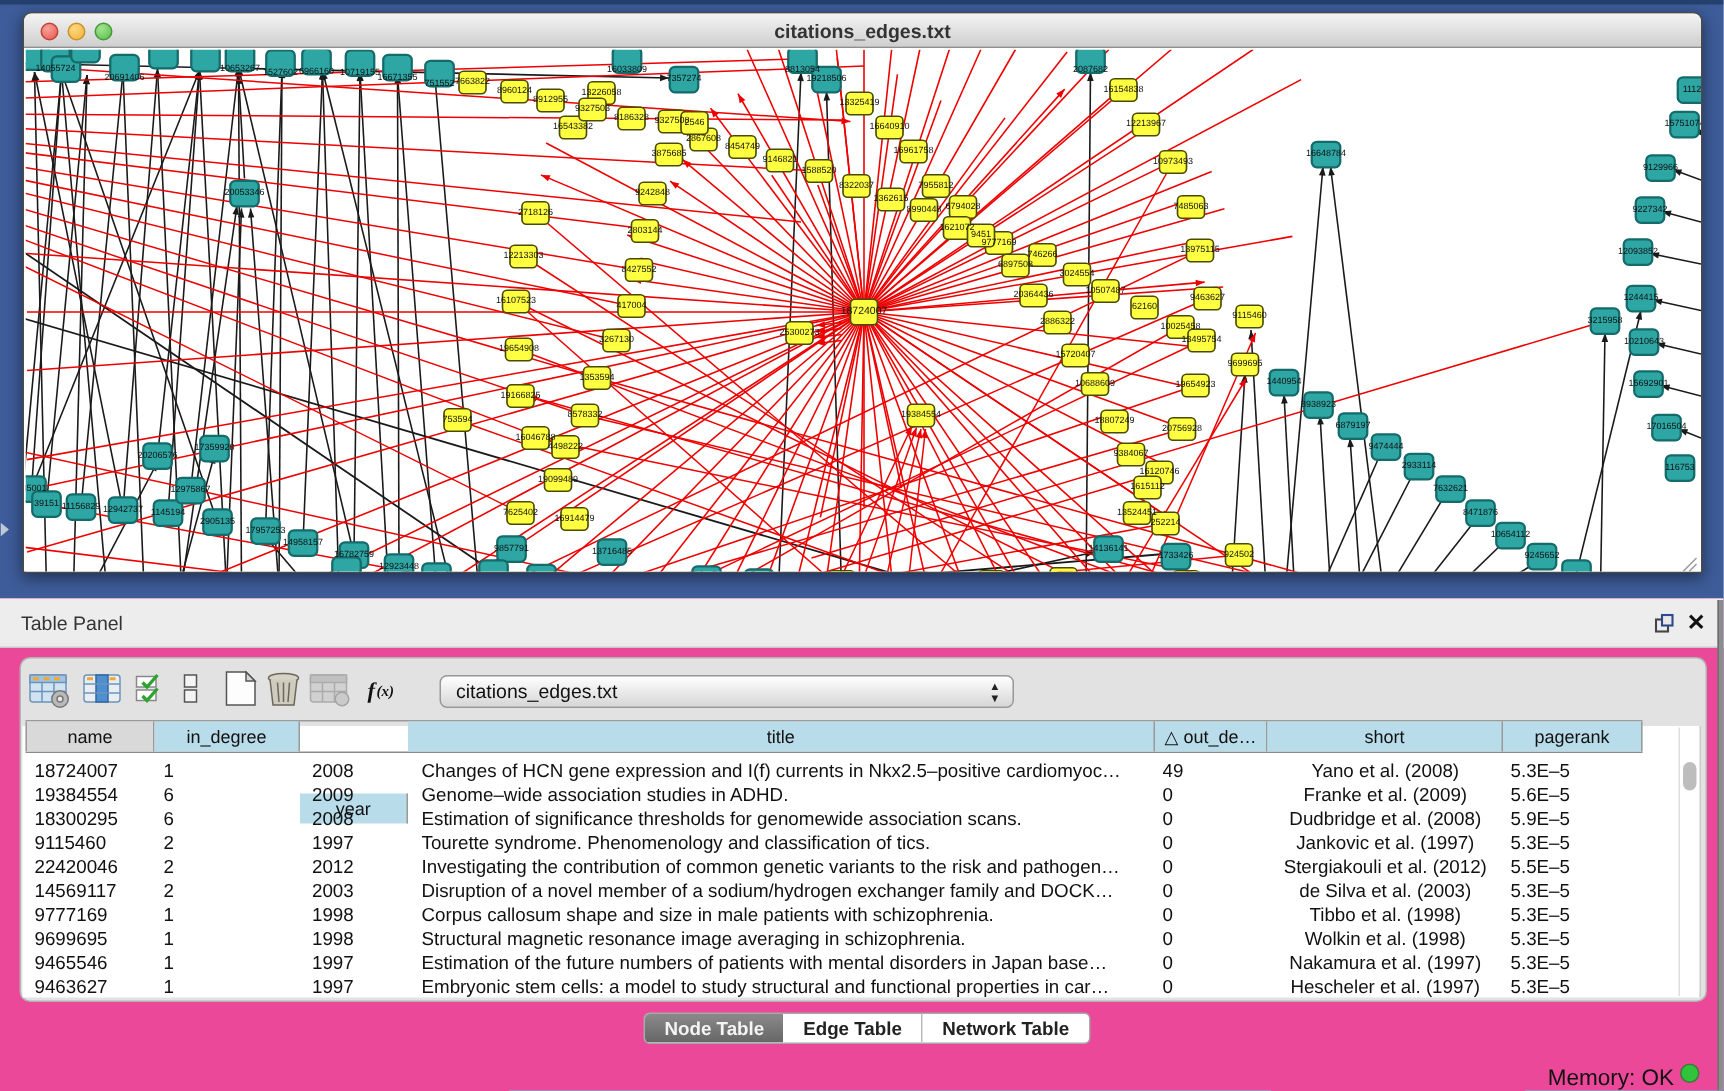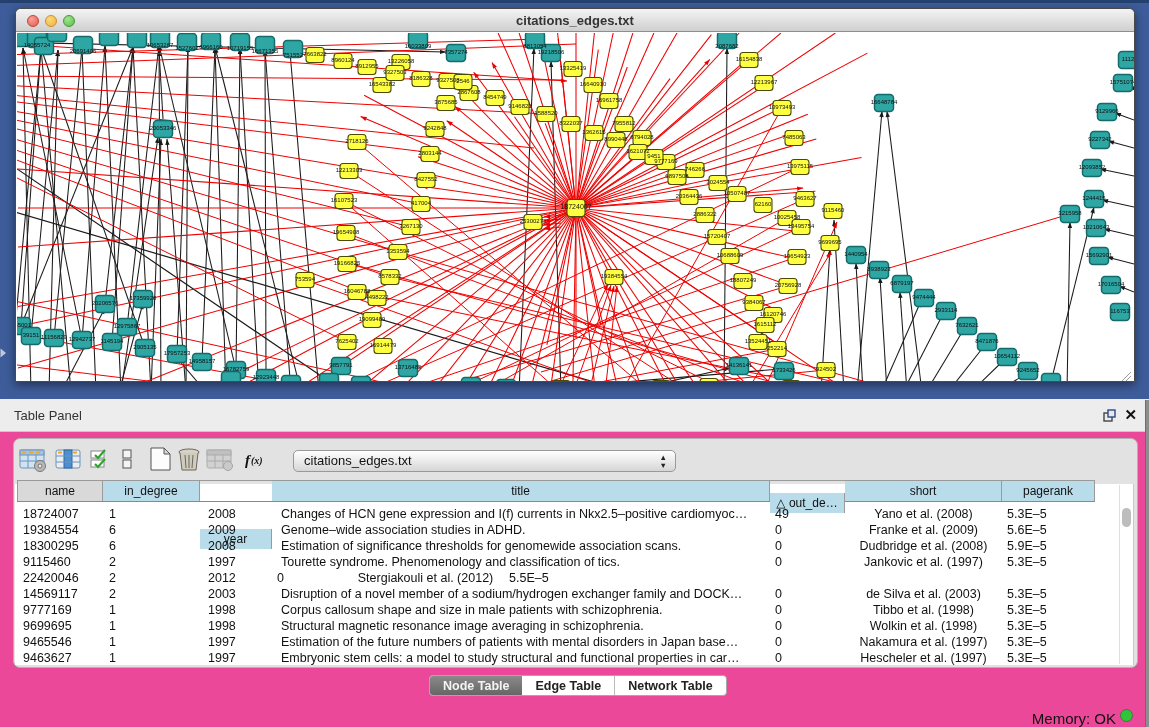--- a/index.html
+++ b/index.html
@@ -13,21 +13,21 @@
 .tp-head { position:absolute; left:0; top:0; width:100%; height:33px; background:#ededed; border-bottom:1px solid #c9c9c9; }
 .tp-title { position:absolute; left:14px; top:9px; font-size:13px; color:#333; }
 .inset { position:absolute; left:13px; top:39px; width:1125px; height:230px; background:#e2e2e2; border:1px solid #b2b2b2; border-radius:7px; }
 .toolbar { position:absolute; left:17px; top:48px; height:26px; }
 .combo { position:absolute; left:293px; top:51px; width:383px; height:22px; background:linear-gradient(#fff,#d6d6d6); border:1px solid #999; border-radius:5px; font-size:13px; color:#111; line-height:20px; padding-left:10px; }
 .updn { position:absolute; right:8px; top:3px; font-size:7.5px; color:#222; line-height:7.5px; }
 .whitezone { position:absolute; left:15px; top:85px; width:1119px; height:181px; background:#fff; border-right:1px solid #c9c9c9; }
 .header { position:absolute; left:17px; top:81px; height:22px; display:flex; font-size:12px; color:#111; border-top:1px solid #9a9a9a; border-bottom:1px solid #8a8a8a; }
 .header div { border-right:1px solid #9a9a9a; background:#b9dcea; display:flex; align-items:center; justify-content:center; height:20px; }
 .header .h0 { width:86px; background:#d9d9d9; border-left:1px solid #9a9a9a; }
-.h1 { width:97px; } .h2 { width:72px;margin-top:48px; } .h3 { width:498px; } .h4 { width:75px;margin-top:12px; }
+.h1 { width:97px; } .h2 { width:72px;margin-top:48px; } .h3 { width:498px; } .h4 { width:75px; }
 .h5 { width:157px; } .h6 { width:93px; }
 .tbody { position:absolute; left:17px; top:107px; width:1078px; font-size:12.5px; color:#111; }
 .tr { height:16px; display:flex; align-items:center; white-space:nowrap; }
 .c0 { width:86px; padding-left:6px; } .c1 { width:97px; padding-left:6px; }
 .c2 { width:72px; padding-left:8px; } .c3 { width:498px; padding-left:9px; overflow:hidden; }
 .c4 { width:75px; padding-left:5px; } .c5 { width:157px; text-align:center; }
 .c6 { width:93px; padding-left:5px; }
 .scroll { position:absolute; left:1122px; top:109px; width:9px; height:19px; background:#bdbdbd; border-radius:5px; }
 .strack { position:absolute; left:1119px; top:86px; width:1px; height:179px; background:#dedede; }
 .rbar { position:absolute; left:1145px; top:1px; width:4px; height:327px; background:#8d8d8d; border-left:1px solid #6d6d6d; }
@@ -752,20 +752,21 @@
         <div class="c2">1997</div>
         <div class="c3">Tourette syndrome. Phenomenology and classification of tics.</div>
         <div class="c4">0</div>
         <div class="c5">Jankovic et al. (1997)</div>
         <div class="c6">5.3E–5</div>
       </div>
       <div class="tr">
         <div class="c0">22420046</div>
         <div class="c1">2</div>
         <div class="c2">2012</div>
+        <div class="c3">Investigating the contribution of common genetic variants to the risk and pathogen…</div>
         <div class="c4">0</div>
         <div class="c5">Stergiakouli et al. (2012)</div>
         <div class="c6">5.5E–5</div>
       </div>
       <div class="tr">
         <div class="c0">14569117</div>
         <div class="c1">2</div>
         <div class="c2">2003</div>
         <div class="c3">Disruption of a novel member of a sodium/hydrogen exchanger family and DOCK…</div>
         <div class="c4">0</div>

